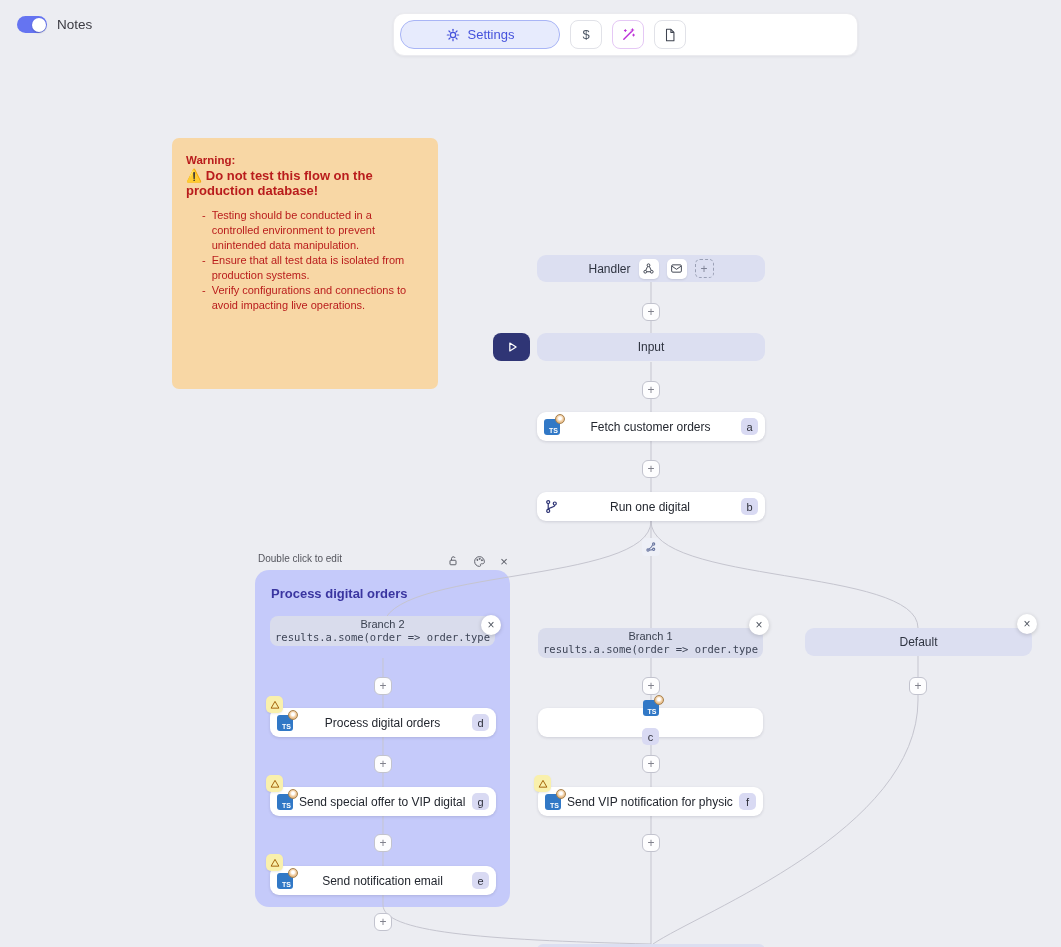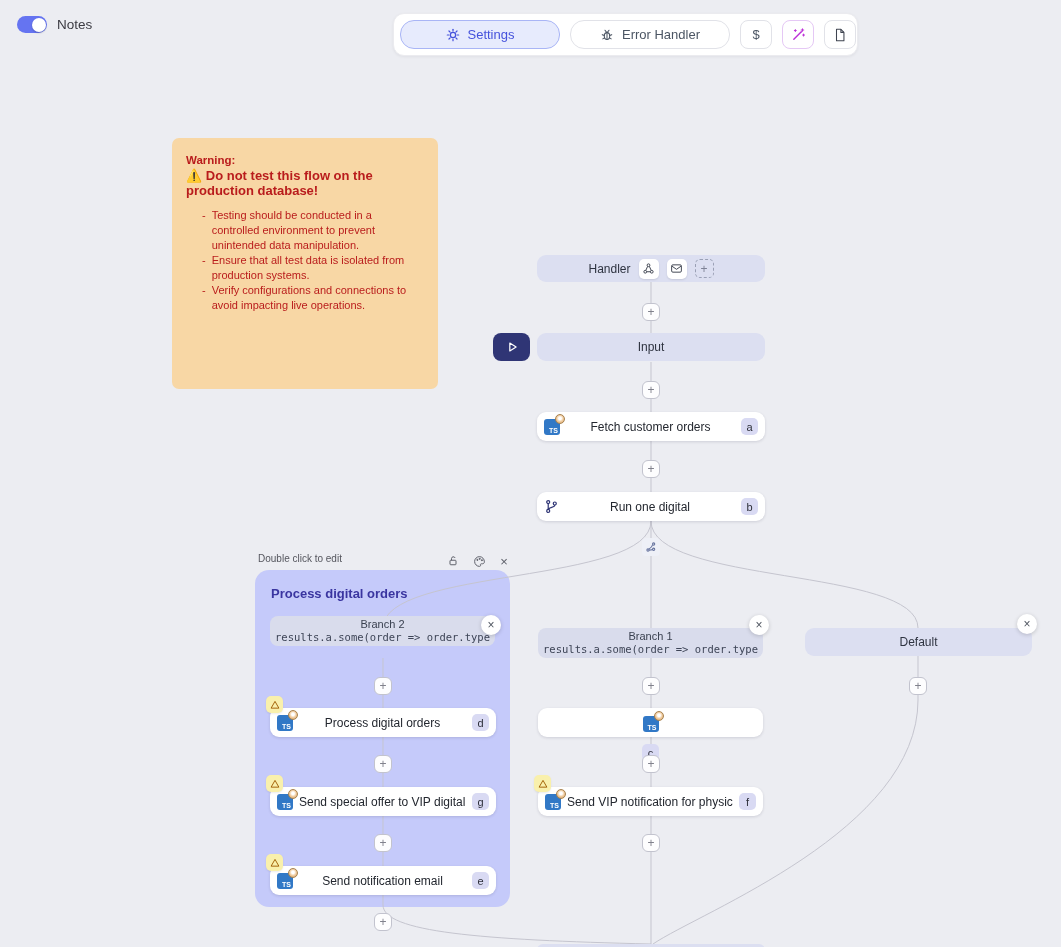--- a/index.html
+++ b/index.html
@@ -42,21 +42,21 @@
   .group-box{left:255px;top:570px;width:255px;height:337px;background:#c5cafa;border-radius:14px;z-index:0;}
   .group-title{left:271px;top:586px;font-size:13px;font-weight:bold;color:#3a35a0;z-index:2;}
   .group-hint{left:258px;top:553px;font-size:10px;color:#55565e;z-index:2;}
   .group-tool{width:14px;height:14px;color:#5b5e68;z-index:3;display:flex;align-items:center;justify-content:center;cursor:pointer;}
   .group-tool.x{font-size:13px;}
 
   
   .node{display:flex;align-items:center;justify-content:center;font-size:12px;color:#2e3340;border-radius:9px;z-index:2;box-sizing:border-box;}
   .node.lav{background:#dcdff1;}
   .node.white{background:#fff;box-shadow:0 1px 3px rgba(25,25,60,.14);}
-  .task{justify-content:space-between;padding:8px 7px;gap:6px;}
+  .task{justify-content:center;padding:8px 7px;gap:6px;}
   .task .title{flex:1;text-align:center;white-space:nowrap;overflow:hidden;color:#23272f;}
   .letter-badge{width:17px;height:17px;border-radius:5px;background:#d9daf3;color:#2d2f3a;display:flex;align-items:center;
     justify-content:center;font-size:11px;flex:none;}
 
   .plus-btn{width:18px;height:18px;border-radius:6px;background:#fdfdfe;border:1px solid #c2c3ce;color:#80818c;display:flex;
     align-items:center;justify-content:center;font-size:12px;box-sizing:border-box;transform:translate(-50%,-50%);z-index:2;cursor:pointer;line-height:1;}
   .plus-dashed{width:19px;height:19px;border-radius:5px;border:1px dashed #9aa0b5;color:#7e8296;background:transparent;
     display:flex;align-items:center;justify-content:center;font-size:12px;box-sizing:border-box;cursor:pointer;}
   .close-btn{width:20px;height:20px;border-radius:50%;background:#fff;box-shadow:0 1px 4px rgba(0,0,0,.18);color:#4f5560;
     display:flex;align-items:center;justify-content:center;font-size:12px;transform:translate(-50%,-50%);z-index:3;cursor:pointer;line-height:1;}
@@ -114,27 +114,20 @@
         <line x1="1.5" y1="8" x2="3.3" y2="8"></line>
           <line x1="12.7" y1="8" x2="14.5" y2="8"></line>
         <line x1="3.4" y1="3.4" x2="4.7" y2="4.7"></line>
           <line x1="11.3" y1="11.3" x2="12.6" y2="12.6"></line>
         <line x1="3.4" y1="12.6" x2="4.7" y2="11.3"></line>
           <line x1="11.3" y1="4.7" x2="12.6" y2="3.4"></line>
       </g>
     </svg>
     <span>Settings</span>
   </div>
-  <div class="tb-btn wide">
-    <svg width="14" height="14" viewBox="0 0 16 16" fill="none" stroke="currentColor" stroke-width="1.2" stroke-linecap="round">
-      <ellipse cx="8" cy="9.2" rx="3.1" ry="3.9"></ellipse>
-      <path d="M8 5.3V13M5.7 2.6l1.5 1.9M10.3 2.6 8.8 4.5M2.6 7.6l2.4 1M13.4 7.6l-2.4 1M3.2 12.4l2-1.1M12.8 12.4l-2-1.1"></path>
-    </svg>
-    <span>Error Handler</span>
-  </div>
   <div class="tb-btn icon-only">
     <span>$</span>
   </div>
   <div class="tb-btn icon-only wand">
     <svg width="15" height="15" viewBox="0 0 16 16" fill="none" stroke="currentColor" stroke-linecap="round">
       <path d="M3 13 11 5" stroke-width="1.5"></path>
       <path d="M12.2 1.8v2.8M10.8 3.2h2.8" stroke-width="1.1"></path>
       <path d="M4.6 2.8v2M3.6 3.8h2" stroke-width="1.1"></path>
       <path d="M13.4 7.6v2M12.4 8.6h2" stroke-width="1.1"></path>
     </svg>

